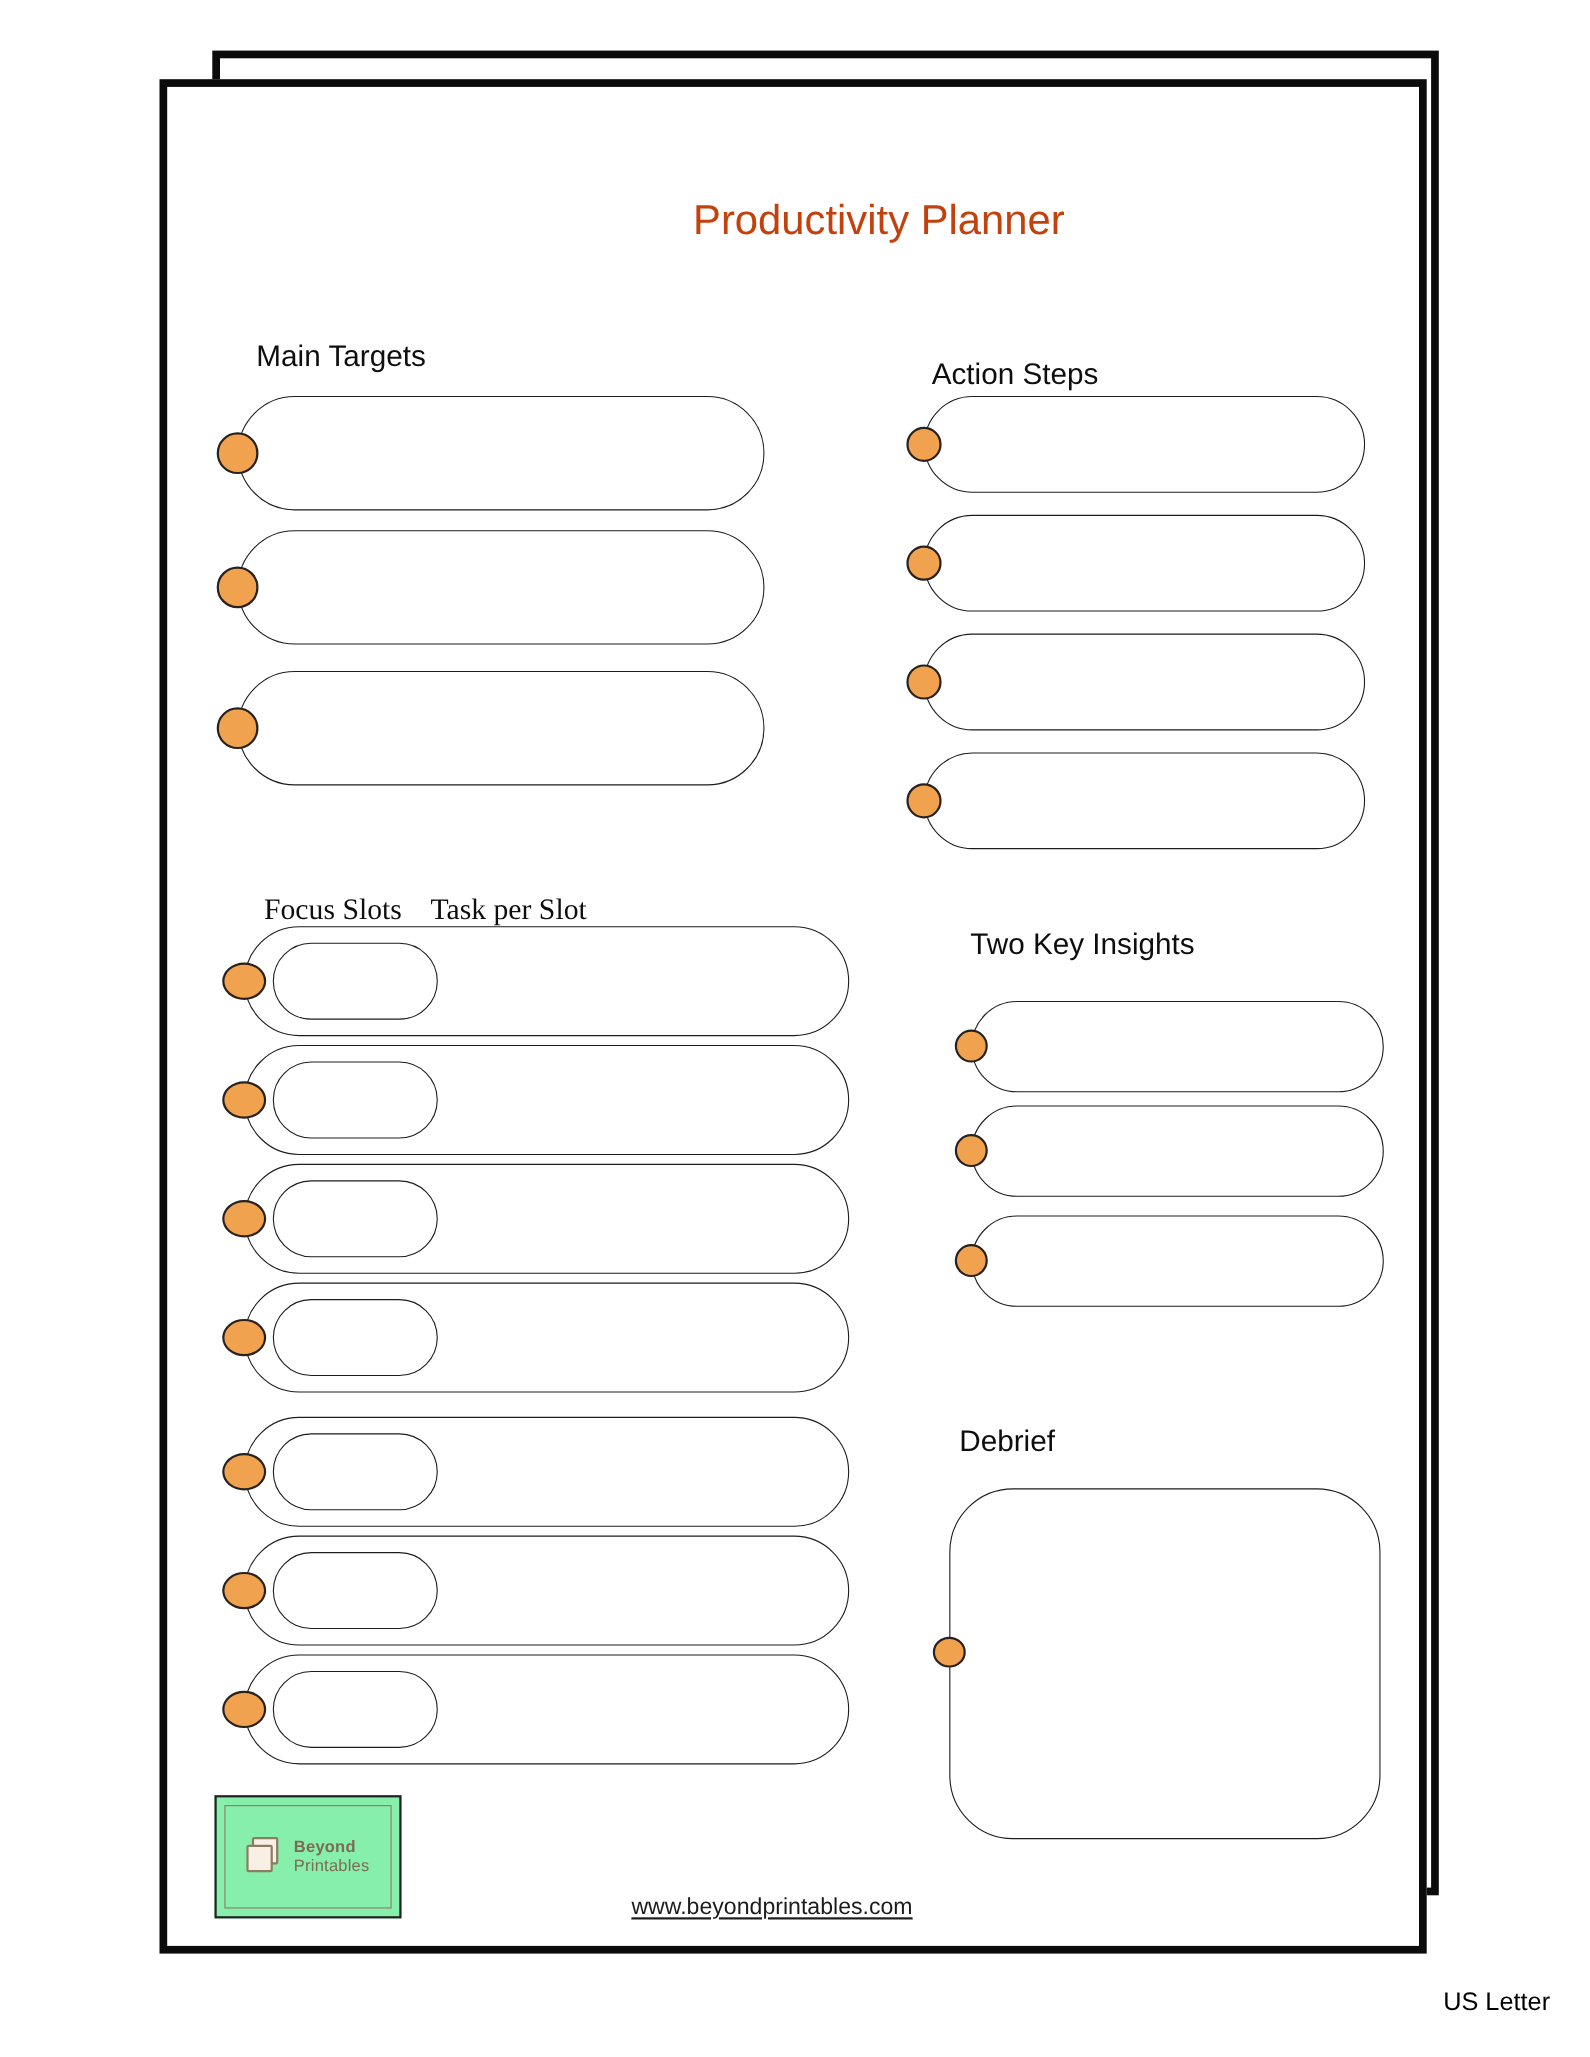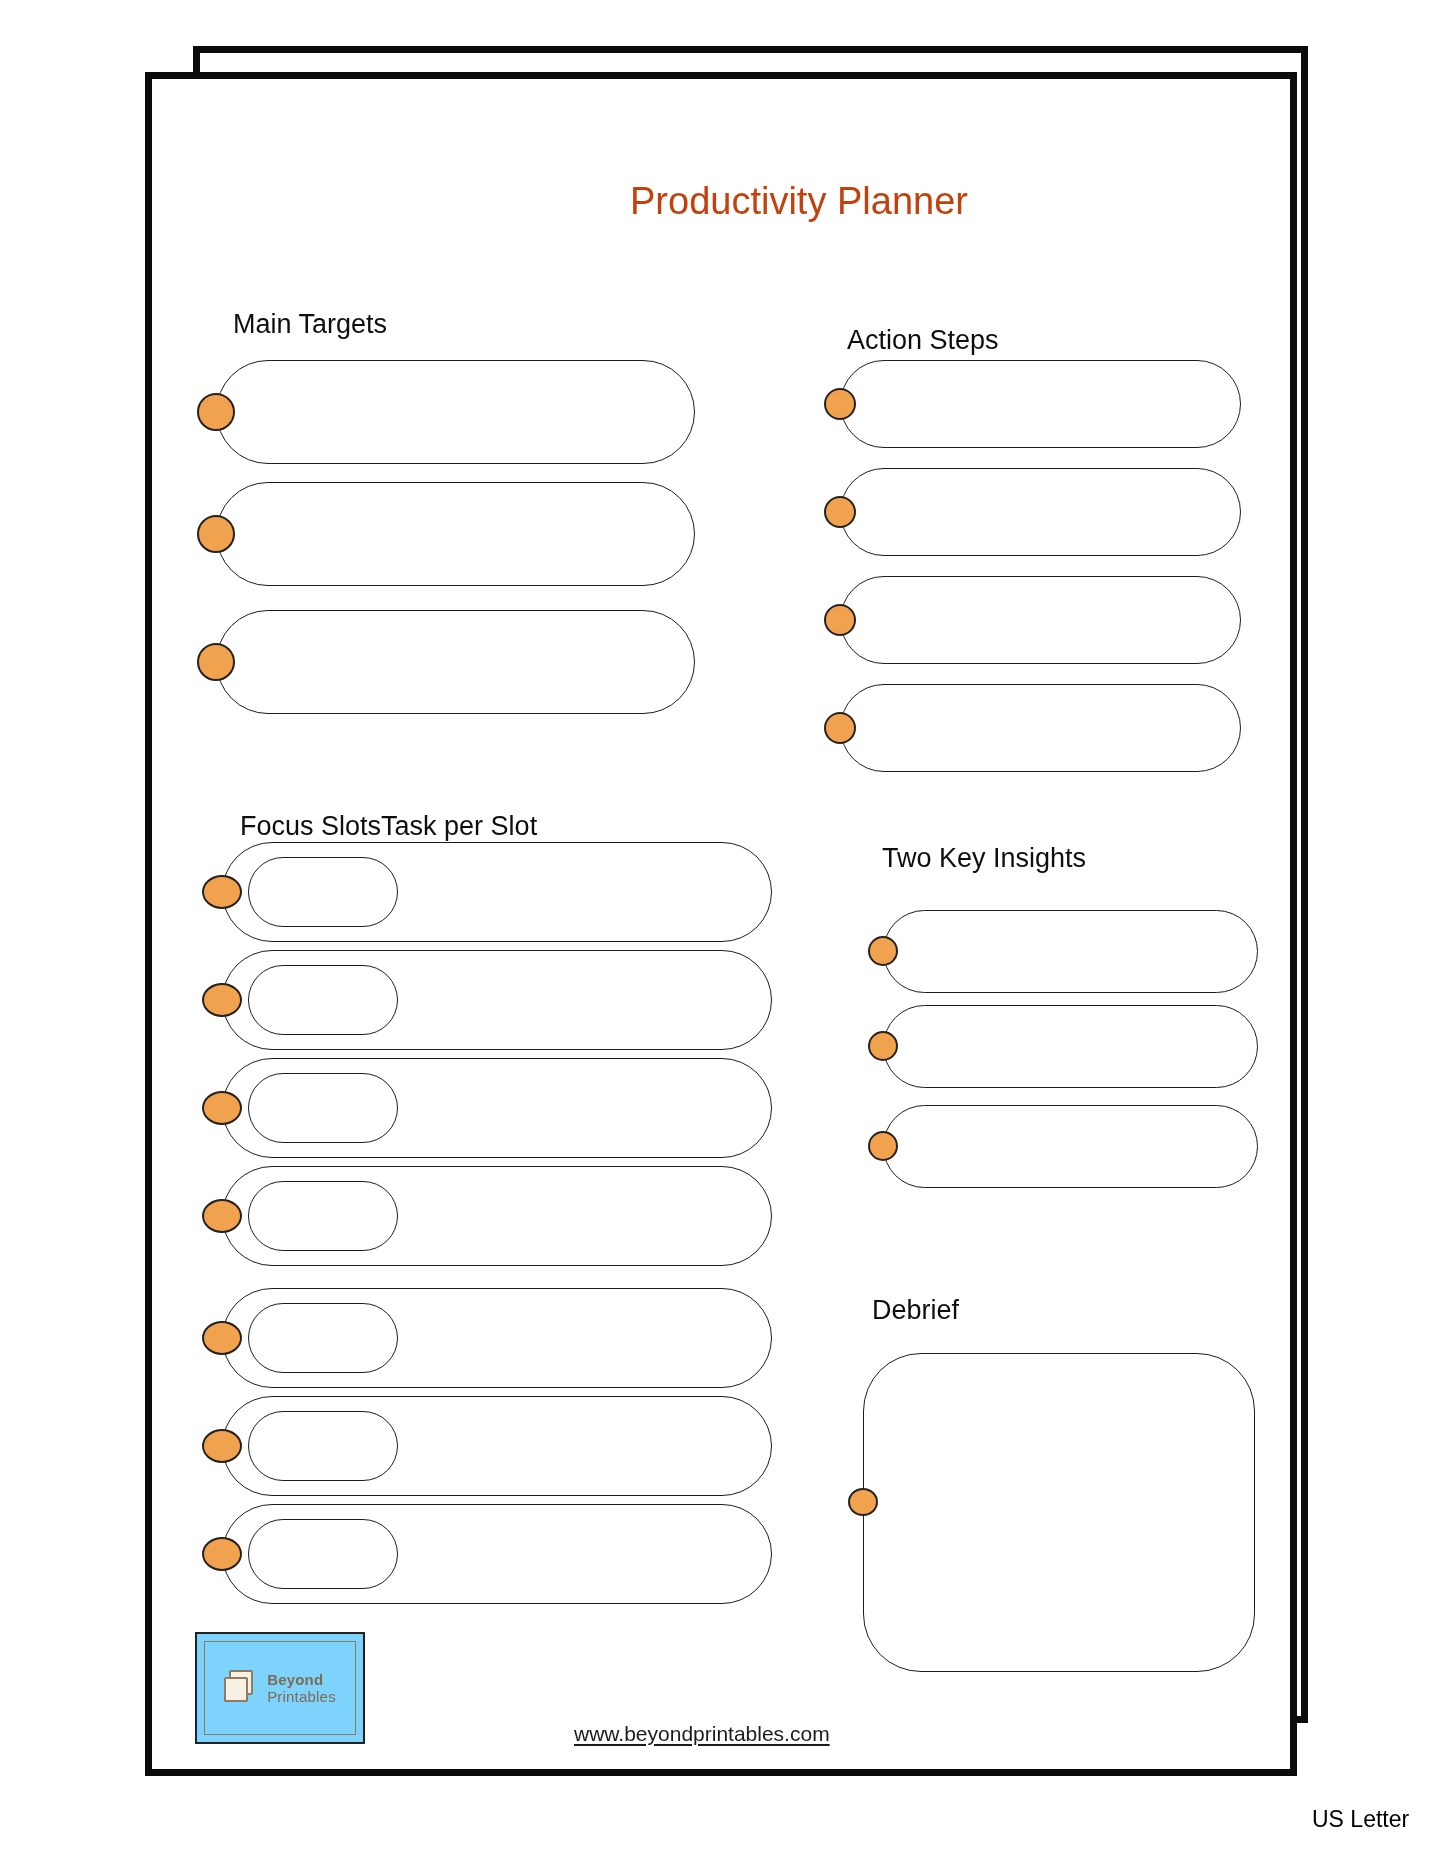--- a/index.html
+++ b/index.html
@@ -10,21 +10,21 @@
   .sheet{position:absolute;background:#ffffff;border:7px solid #0b0b0b;box-sizing:border-box;}
   #back-sheet{left:193px;top:46px;width:1115px;height:1677px;z-index:1;}
   #front-sheet{left:145px;top:72px;width:1152px;height:1704px;z-index:2;}
 
   #content{position:absolute;left:0;top:0;width:1445px;height:1870px;z-index:3;}
 
   .heading{position:absolute;font-size:27px;color:#0e0e0e;line-height:1.1;white-space:nowrap;}
   #page-title{position:absolute;left:630px;top:180px;font-size:38px;color:#c2410c;white-space:nowrap;}
   #main-targets-heading{left:233px;top:310px;}
   #action-steps-heading{left:847px;top:326px;}
-  #focus-heading{left:240px;top:812px;display:flex;}
+  #focus-heading{left:240px;top:812px;display:flex;gap:26px;font-family:Liberation Serif, serif;}
   #insights-heading{left:882px;top:844px;}
   #debrief-heading{left:872px;top:1296px;text-align:center;}
 
   
   .row{position:absolute;}
   .pill{position:absolute;top:0;bottom:0;background:#ffffff;border:1.5px solid #1d1d1d;box-sizing:border-box;}
   .dot{position:absolute;background:#F0A24F;border:2px solid #272220;border-radius:50%;box-sizing:border-box;}
 
   .main-row{left:197px;width:498px;height:104px;}
   .main-row:nth-child(1){top:360px;}
@@ -57,21 +57,21 @@
   .insight-row:nth-child(1){top:910px;}
   .insight-row:nth-child(2){top:1005px;}
   .insight-row:nth-child(3){top:1105px;}
   .insight-pill{left:15px;right:0;border-radius:42px;}
   .insight-dot{left:0;top:26px;width:30px;height:30px;}
 
   #debrief-box{position:absolute;left:863px;top:1353px;width:392px;height:319px;background:#fff;border:1.5px solid #1d1d1d;border-radius:58px;box-sizing:border-box;}
   #debrief-dot{left:848px;top:1488px;width:30px;height:28px;}
 
   
-  #logo-box{position:absolute;left:195px;top:1632px;width:170px;height:112px;background:#7dd3fc;border:2.5px solid #222222;box-sizing:border-box;}
+  #logo-box{position:absolute;left:195px;top:1632px;width:170px;height:112px;background:#86efac;border:2.5px solid #222222;box-sizing:border-box;}
   #logo-inner{position:absolute;left:7px;top:7px;right:7px;bottom:7px;border:1.5px solid #8d7b62;display:flex;align-items:center;justify-content:center;gap:9px;}
   #logo-icon{position:relative;width:34px;height:36px;flex:0 0 auto;}
   #logo-icon .pg{position:absolute;width:24px;height:25px;border:2px solid #8d7b62;border-radius:2px;background:#F8F0E4;box-sizing:border-box;}
   #logo-icon .pg.back{left:5px;top:0;}
   #logo-icon .pg.front{left:0;top:7px;}
   #logo-text{color:#7d6b55;font-size:15px;line-height:1.15;letter-spacing:.2px;}
   #logo-text .l1{font-weight:700;}
   #logo-text .l2{font-weight:500;}
 
   #website-link{position:absolute;left:563px;top:1722px;font-size:21px;color:#1c1c1c;text-decoration:underline;text-underline-offset:3px;white-space:nowrap;margin-left:11px;}

